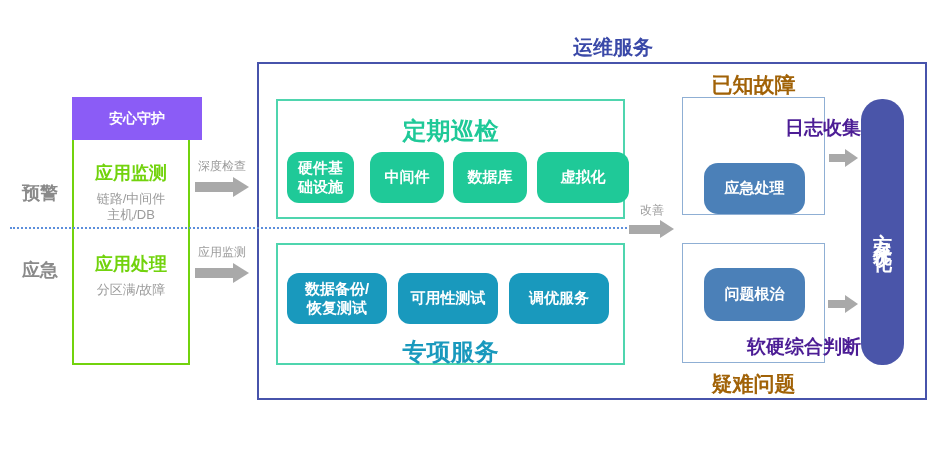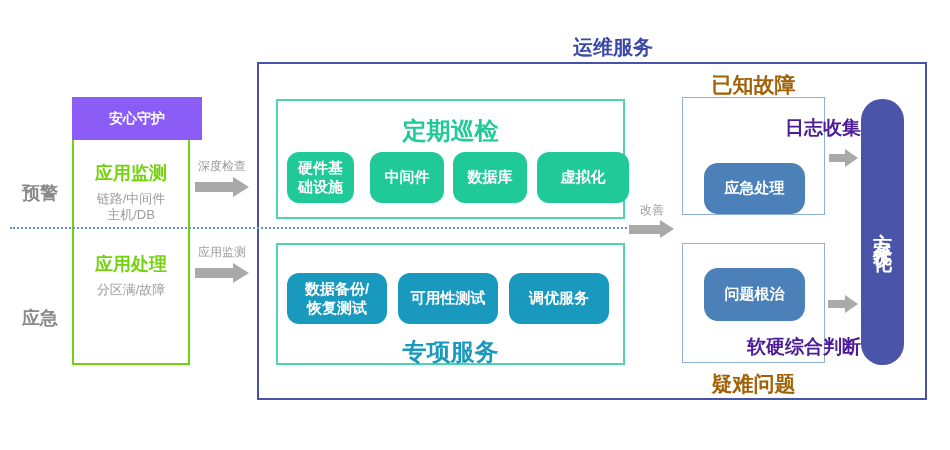--- a/index.html
+++ b/index.html
@@ -60,21 +60,21 @@
   .result-pill span{
     writing-mode:vertical-rl;text-orientation:upright;color:#ffffff;font-size:19px;font-weight:bold;letter-spacing:7px;
   }
 </style>
 </head>
 <body>
 
 <div class="canvas">
 
   <div class="stage-label" style="top:181px;">预警</div>
-  <div class="stage-label" style="top:258px;margin-top:48px;">应急</div>
+  <div class="stage-label" style="top:258px;">应急</div>
 
   <div class="guard-box"></div>
   <div class="guard-header">安心守护</div>
   <div class="guard-title" style="top:161px;">应用监测</div>
   <div class="guard-sub" style="top:190px;">链路/中间件</div>
   <div class="guard-sub" style="top:206px;">主机/DB</div>
   <div class="guard-title" style="top:252px;">应用处理</div>
   <div class="guard-sub" style="top:281px;">分区满/故障</div>
 
   <div class="dotted-line"></div>

